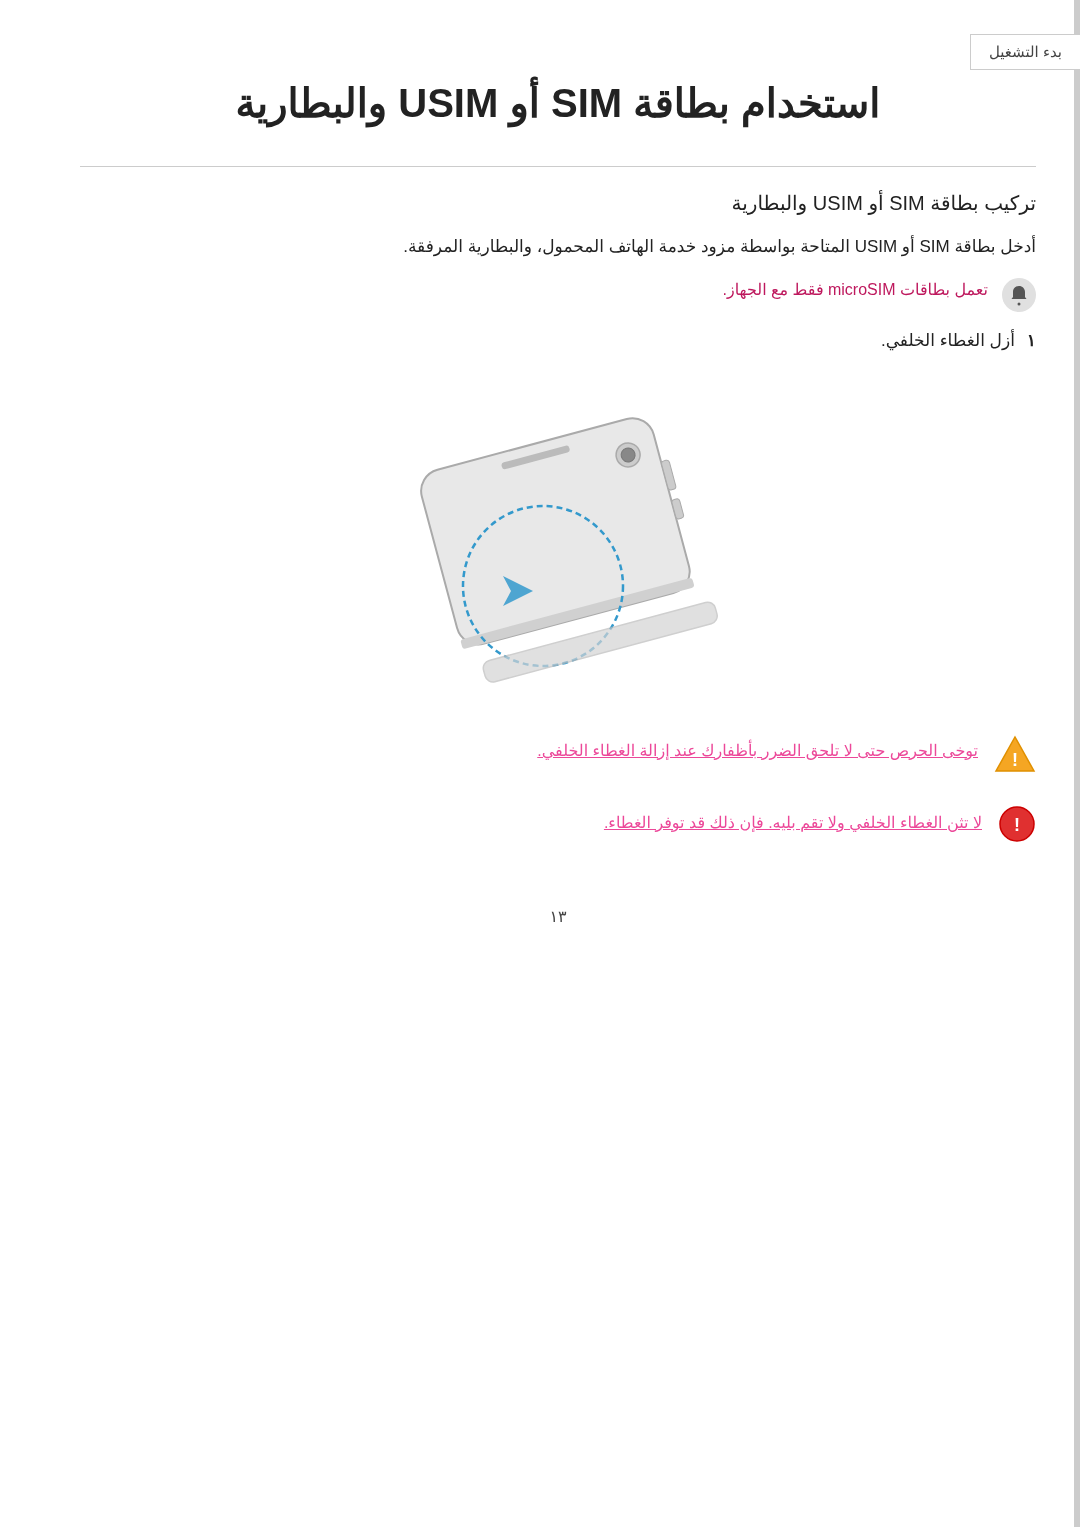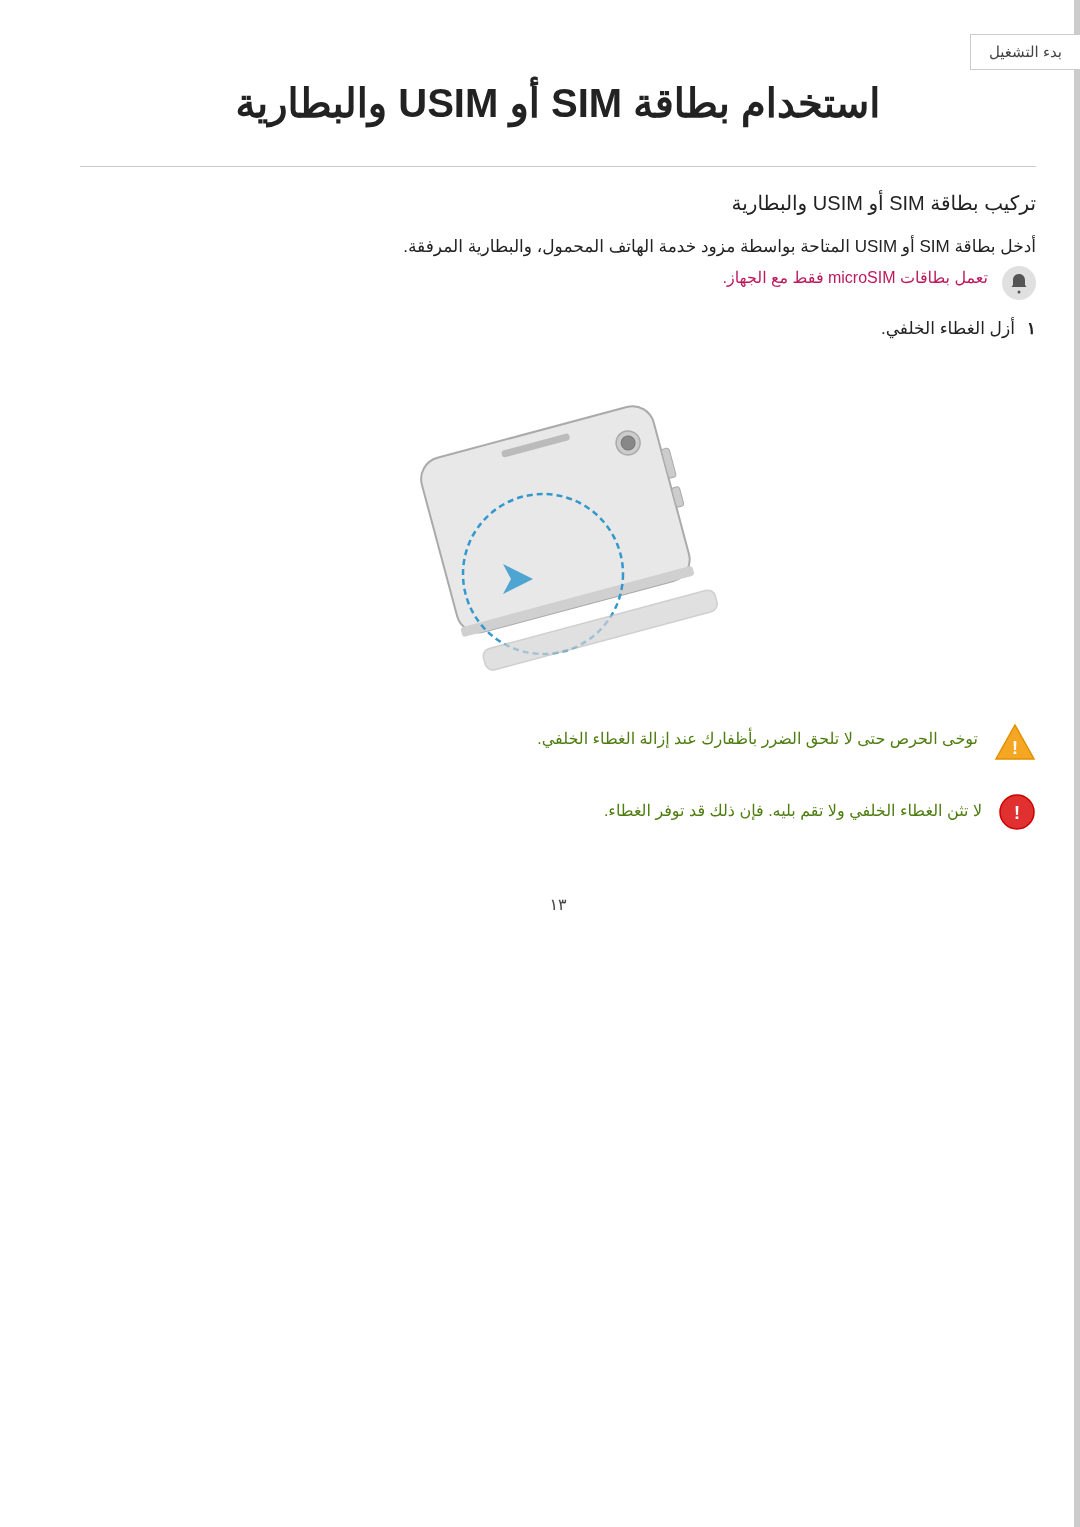--- a/index.html
+++ b/index.html
@@ -57,21 +57,21 @@
       font-weight: normal;
       color: #222;
       margin-bottom: 18px;
       direction: rtl;
     }
 
     .intro-text {
       font-size: 17px;
       color: #222;
       text-align: right;
-      margin-bottom: 2px;
+      margin-bottom: 14px;
       line-height: 1.7;
       direction: rtl;
     }
 
     .bullet-item {
       display: flex;
       align-items: flex-start;
       direction: rtl;
       margin-bottom: 10px;
     }
@@ -153,24 +153,25 @@
       height: 42px;
     }
 
     .circle-notice-icon {
       width: 38px;
       height: 38px;
     }
 
     .notice-text {
       font-size: 16px;
-      color: #4d7c0f;
+      color: #ec4899;
       line-height: 1.7;
       direction: rtl;
       padding-top: 6px;
+      text-decoration: underline;
     }
 
     .page-number {
       text-align: center;
       font-size: 16px;
       color: #444;
       margin-top: 60px;
     }
 
     .divider-line {

